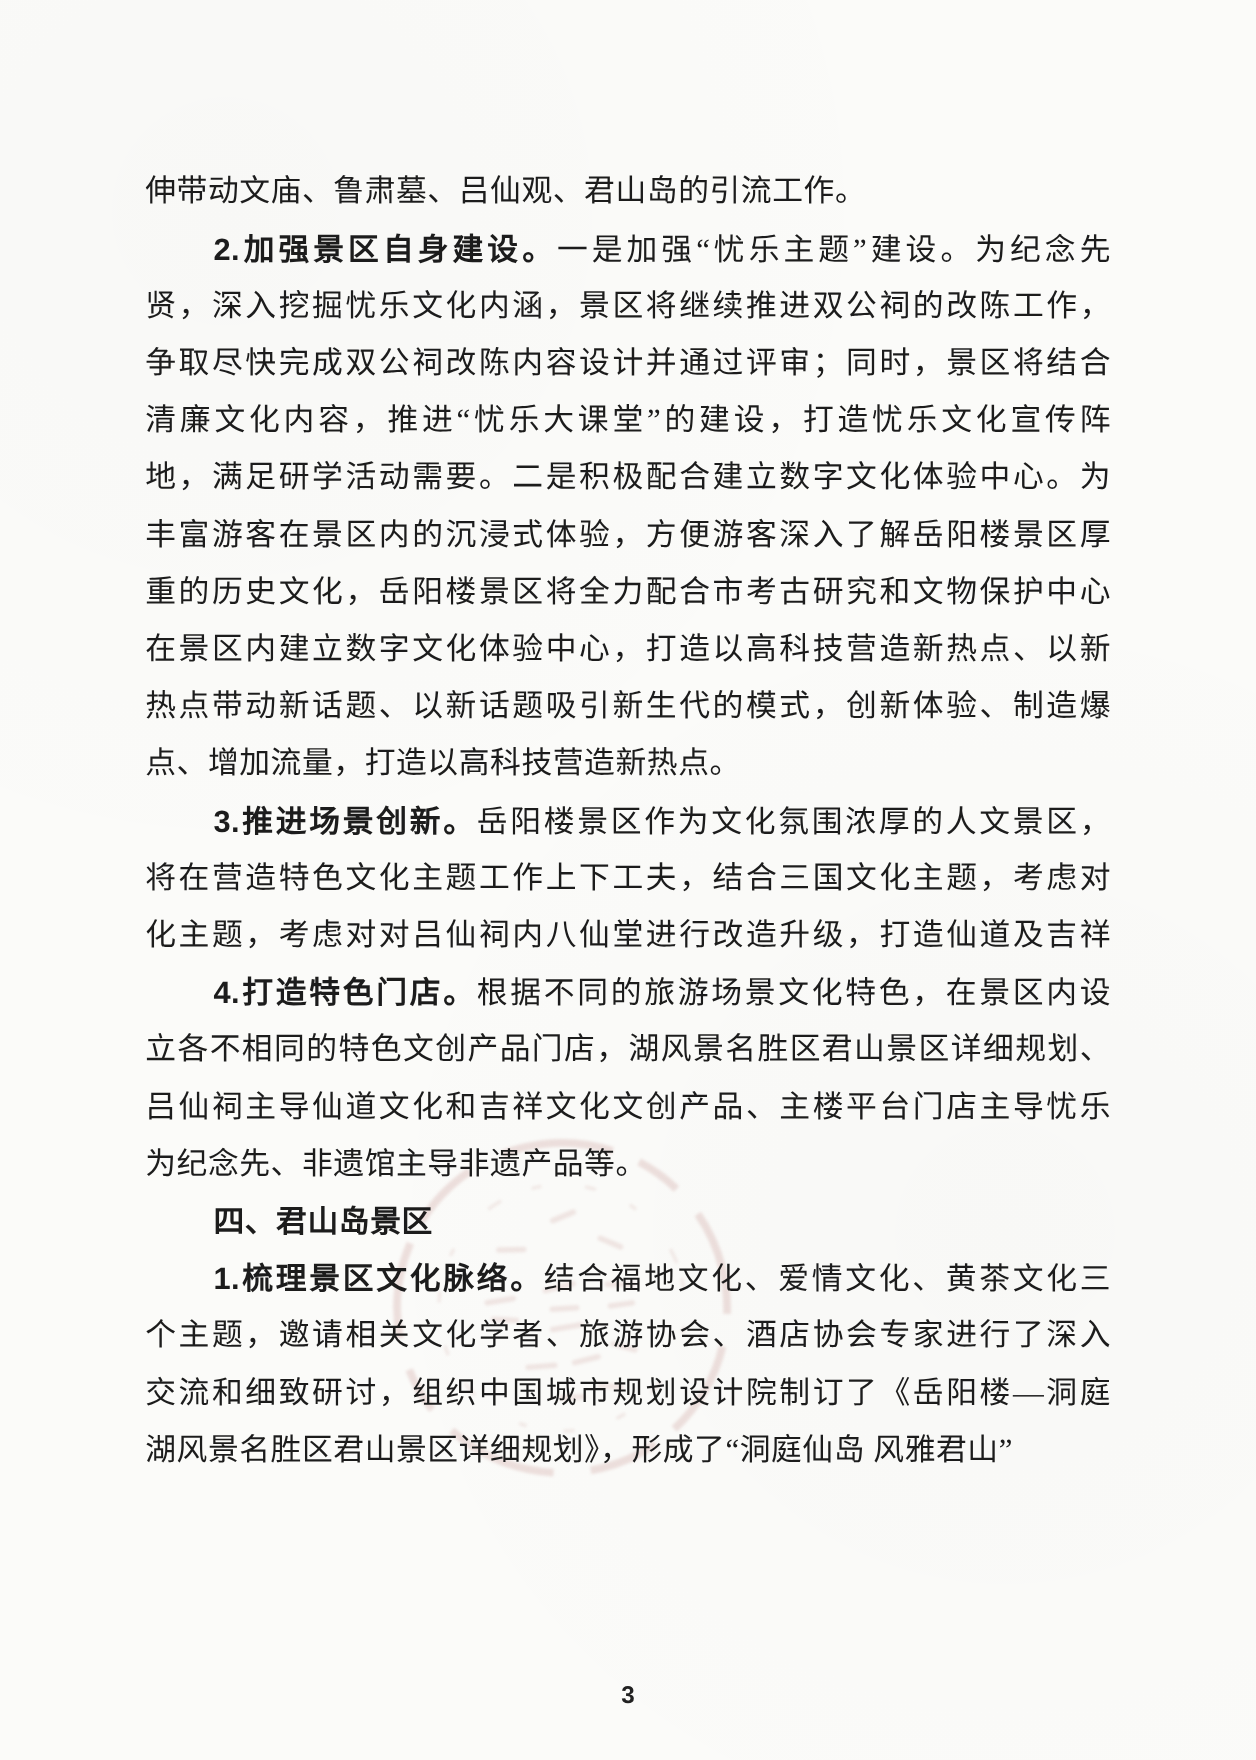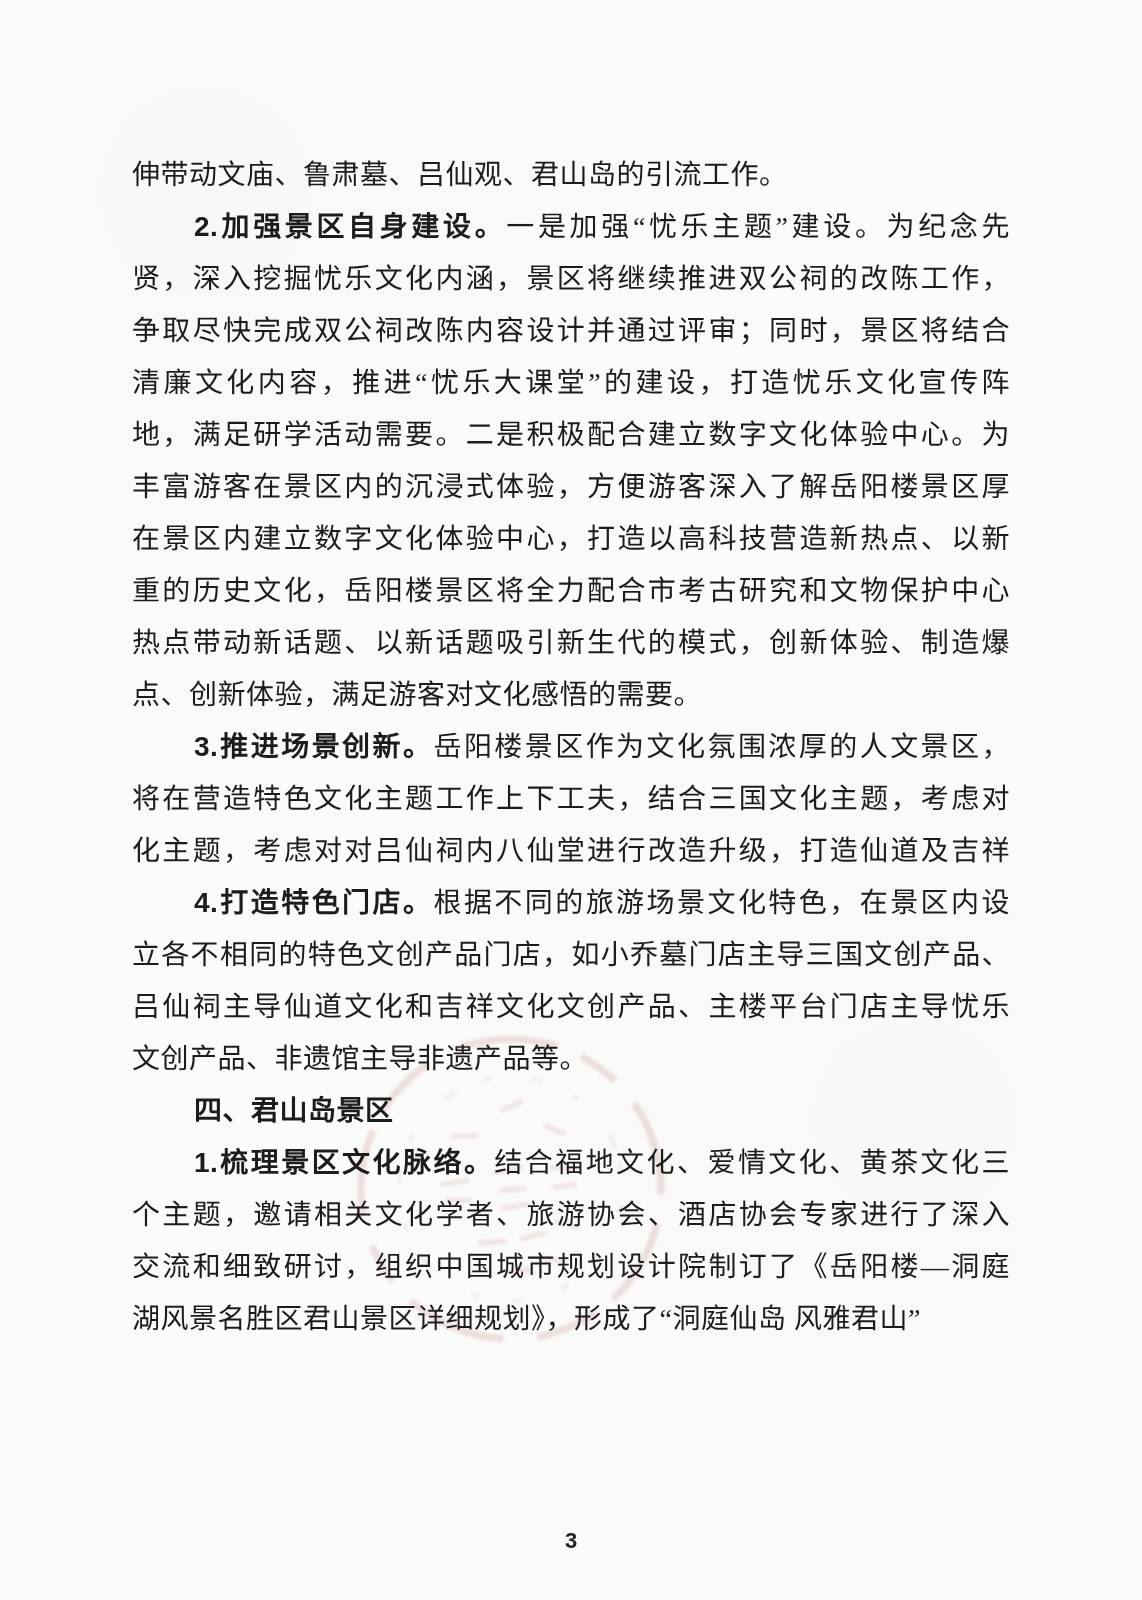--- a/index.html
+++ b/index.html
@@ -80,31 +80,31 @@
   </svg>
 
   <div class="textblock">
       <div class="line"><span>伸带动文庙、鲁肃墓、吕仙观、君山岛的引流工作。</span></div>
       <div class="line just ind"><span class="b">2.加强景区自身建设。</span><span>一是加强“忧乐主题”建设。为纪念先</span></div>
       <div class="line just"><span>贤，深入挖掘忧乐文化内涵，景区将继续推进双公祠的改陈工作，</span></div>
       <div class="line just"><span>争取尽快完成双公祠改陈内容设计并通过评审；同时，景区将结合</span></div>
       <div class="line just"><span>清廉文化内容，推进“忧乐大课堂”的建设，打造忧乐文化宣传阵</span></div>
       <div class="line just"><span>地，满足研学活动需要。二是积极配合建立数字文化体验中心。为</span></div>
       <div class="line just"><span>丰富游客在景区内的沉浸式体验，方便游客深入了解岳阳楼景区厚</span></div>
+      <div class="line just"><span>重的历史文化，岳阳楼景区将全力配合市考古研究和文物保护中心</span></div>
       <div class="line just"><span>在景区内建立数字文化体验中心，打造以高科技营造新热点、以新</span></div>
-      <div class="line just"><span>重的历史文化，岳阳楼景区将全力配合市考古研究和文物保护中心</span></div>
       <div class="line just"><span>热点带动新话题、以新话题吸引新生代的模式，创新体验、制造爆</span></div>
-      <div class="line"><span>点、创新体验，满足游客对文化感悟的需要。</span></div>
+      <div class="line"><span>点、增加流量，打造以高科技营造新热点。</span></div>
       <div class="line just ind"><span class="b">3.推进场景创新。</span><span>岳阳楼景区作为文化氛围浓厚的人文景区，</span></div>
       <div class="line just"><span>将在营造特色文化主题工作上下工夫，结合三国文化主题，考虑对</span></div>
       <div class="line just"><span>化主题，考虑对对吕仙祠内八仙堂进行改造升级，打造仙道及吉祥</span></div>
       <div class="line just ind"><span class="b">4.打造特色门店。</span><span>根据不同的旅游场景文化特色，在景区内设</span></div>
-      <div class="line just"><span>立各不相同的特色文创产品门店，如小乔墓门店主导三国文创产品、</span></div>
+      <div class="line just"><span>立各不相同的特色文创产品门店，湖风景名胜区君山景区详细规划、</span></div>
       <div class="line just"><span>吕仙祠主导仙道文化和吉祥文化文创产品、主楼平台门店主导忧乐</span></div>
-      <div class="line"><span>文创产品、非遗馆主导非遗产品等。</span></div>
+      <div class="line"><span>为纪念先、非遗馆主导非遗产品等。</span></div>
       <div class="line ind"><span class="b">四、君山岛景区</span></div>
       <div class="line just ind"><span class="b">1.梳理景区文化脉络。</span><span>结合福地文化、爱情文化、黄茶文化三</span></div>
       <div class="line just"><span>个主题，邀请相关文化学者、旅游协会、酒店协会专家进行了深入</span></div>
       <div class="line just"><span>交流和细致研讨，组织中国城市规划设计院制订了《岳阳楼—洞庭</span></div>
       <div class="line"><span>湖风景名胜区君山景区详细规划》，形成了“洞庭仙岛 风雅君山”</span></div>
     </div>
 
   <div class="pagenum">3</div>
 
 </div>

